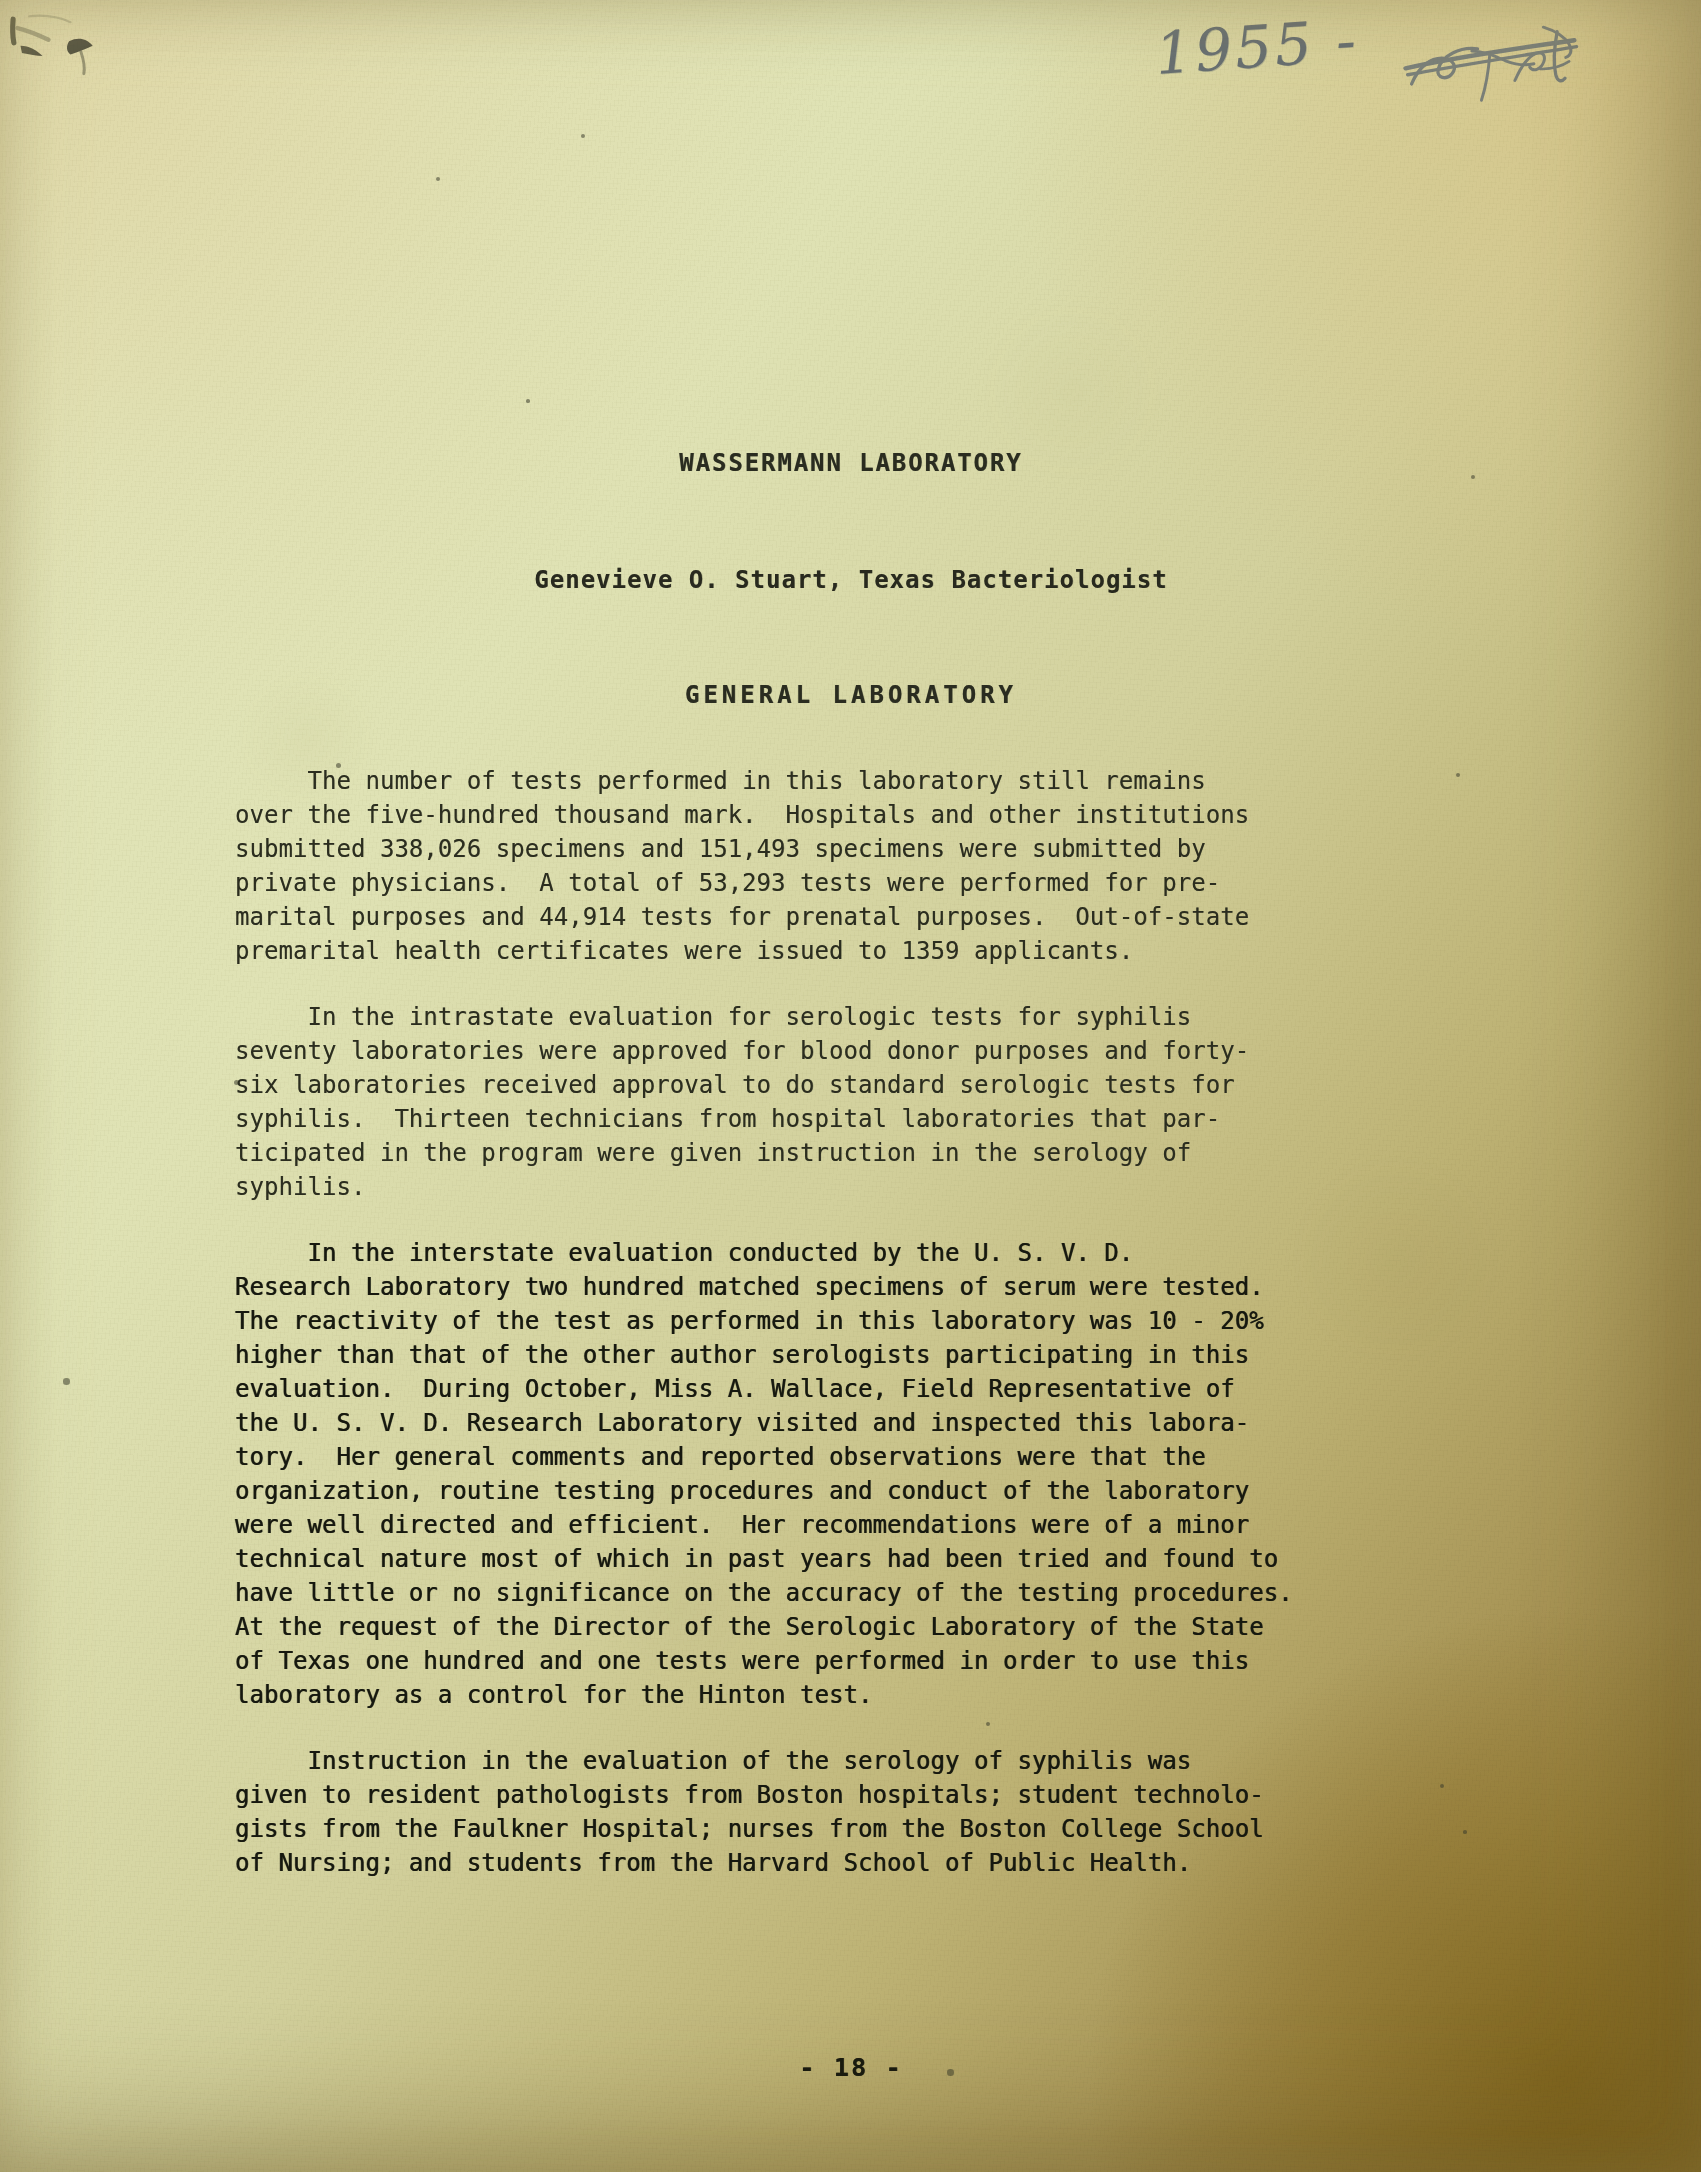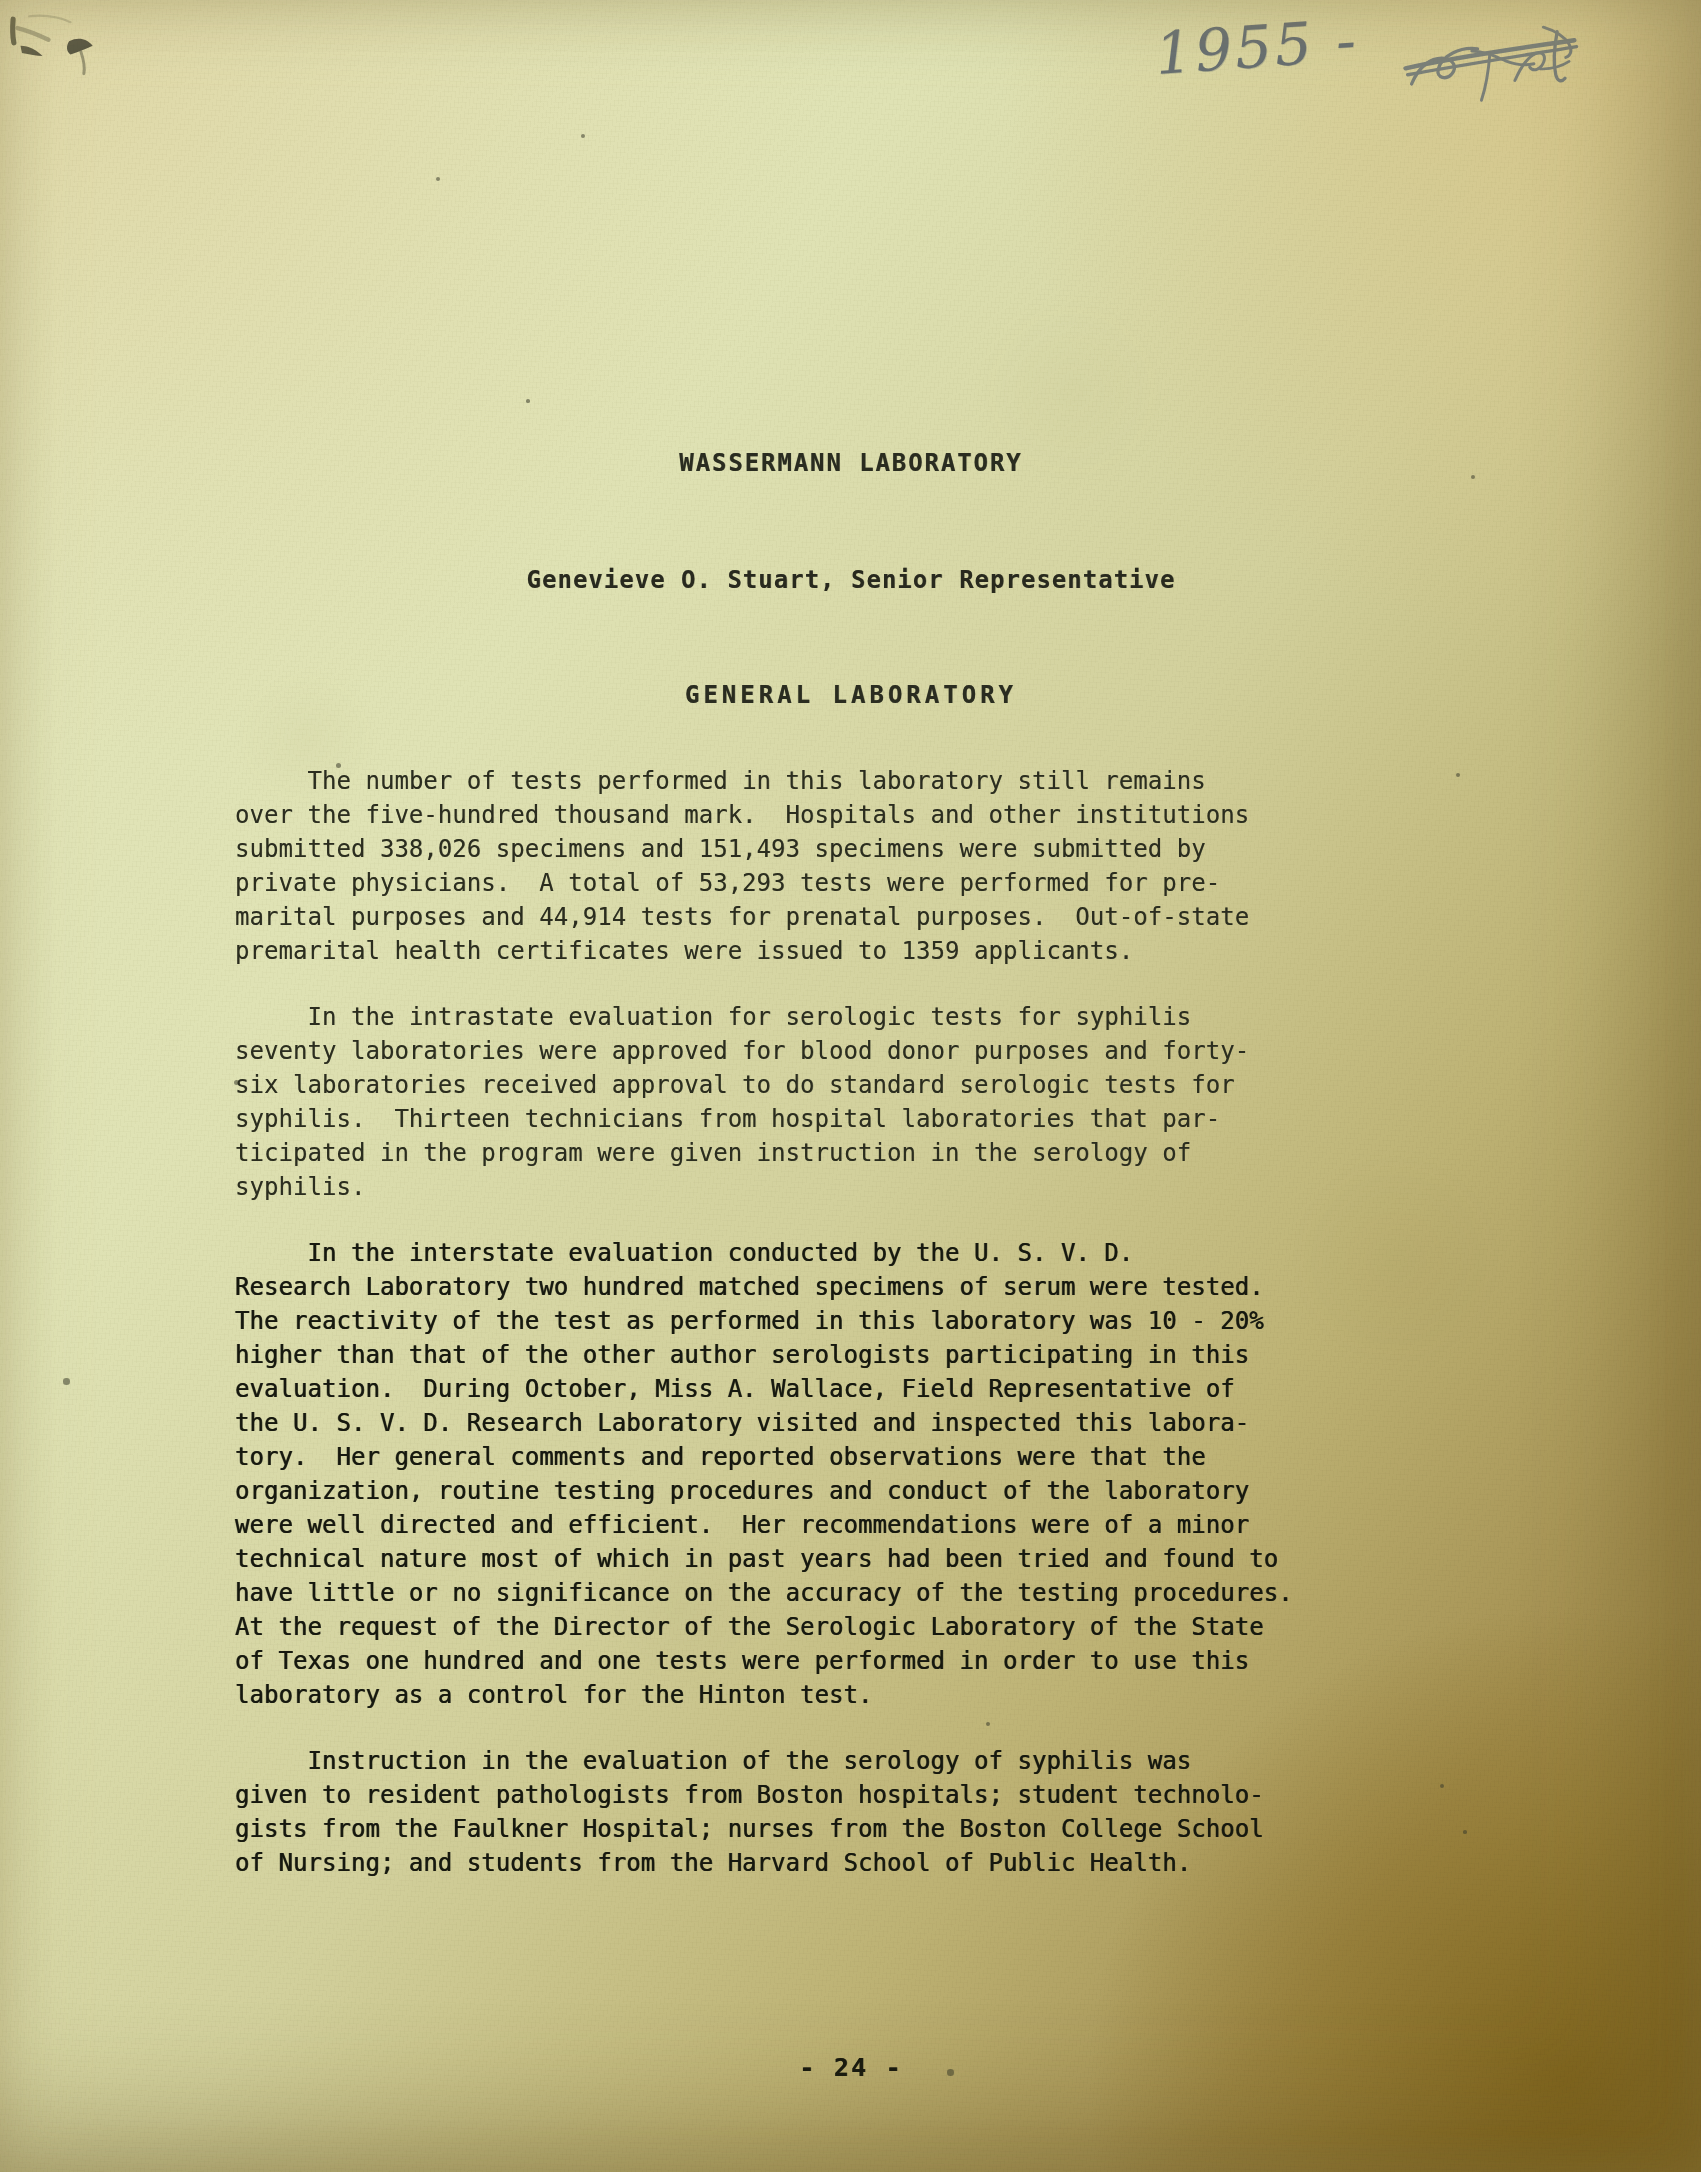--- a/index.html
+++ b/index.html
@@ -193,21 +193,21 @@
   <div class="stray-dot" style="left:1463px; top:1830px; width:3.7px;  height:3.7px;"></div>
   <div class="stray-dot" style="left:581px;  top:134px;  width:4.4px;  height:4.4px;"></div>
 
   <div class="typed">
 
     <div class="heading-block" style="top:449px;">
       <span class="h-line h-title">WASSERMANN LABORATORY</span>
     </div>
 
     <div class="heading-block" style="top:566px;">
-      <span class="h-sub">Genevieve O. Stuart,  Senior Representative</span>
+      <span class="h-sub">Genevieve O. Stuart,  Texas Bacteriologist</span>
     </div>
 
     <div class="heading-block" style="top:681px;">
       <span class="h-line h-info">GENERAL  LABORATORY</span>
     </div>
 
     <div class="body-block">
       <p class="para light">     The number of tests performed in this laboratory still remains
 over the five-hundred thousand mark.  Hospitals and other institutions
 submitted 338,026 specimens and 151,493 specimens were submitted by
@@ -233,21 +233,21 @@
 have little or no significance on the accuracy of the testing procedures.
 At the request of the Director of the Serologic Laboratory of the State
 of Texas one hundred and one tests were performed in order to use this
 laboratory as a control for the Hinton test.</p>
       <p class="para dark">     Instruction in the evaluation of the serology of syphilis was
 given to resident pathologists from Boston hospitals; student technolo-
 gists from the Faulkner Hospital; nurses from the Boston College School
 of Nursing; and students from the Harvard School of Public Health.</p>
     </div>
 
-    <div class="page-number">- 24 -</div>
+    <div class="page-number">- 18 -</div>
   </div>
 
   <div class="hand hw-year">1955 -</div>
 
   <div class="hand hw-scribble">
     <svg width="236" height="81" viewBox="0 0 320 110" fill="none">
       <g stroke="#58636f" stroke-linecap="round" stroke-linejoin="round" fill="none" opacity="0.85">
         <path d="M10 74 C 22 52, 40 40, 58 44 C 70 47, 74 58, 66 66 C 58 74, 44 70, 48 58 C 54 40, 82 30, 104 36" stroke-width="4.5"></path>
         <path d="M96 38 C 112 40, 126 48, 140 56 C 152 62, 164 66, 178 64" stroke-width="4"></path>
         <path d="M150 84 C 158 70, 166 58, 178 52 C 188 47, 196 52, 192 62 C 188 72, 176 76, 172 68" stroke-width="4"></path>

